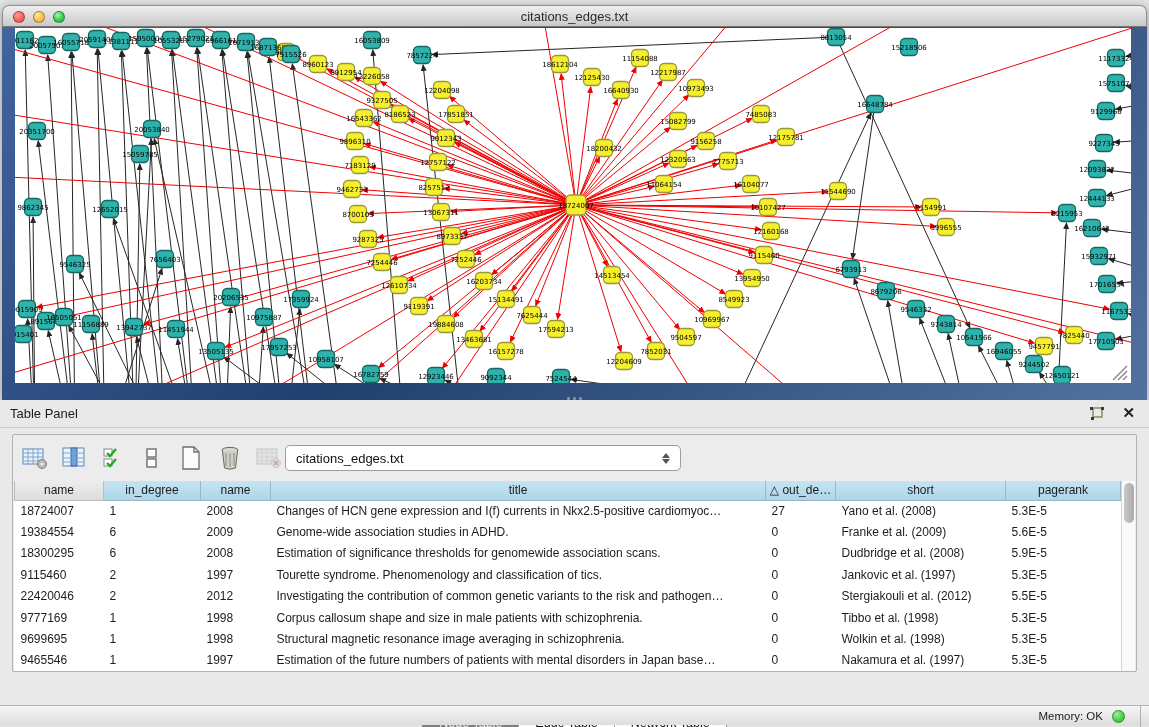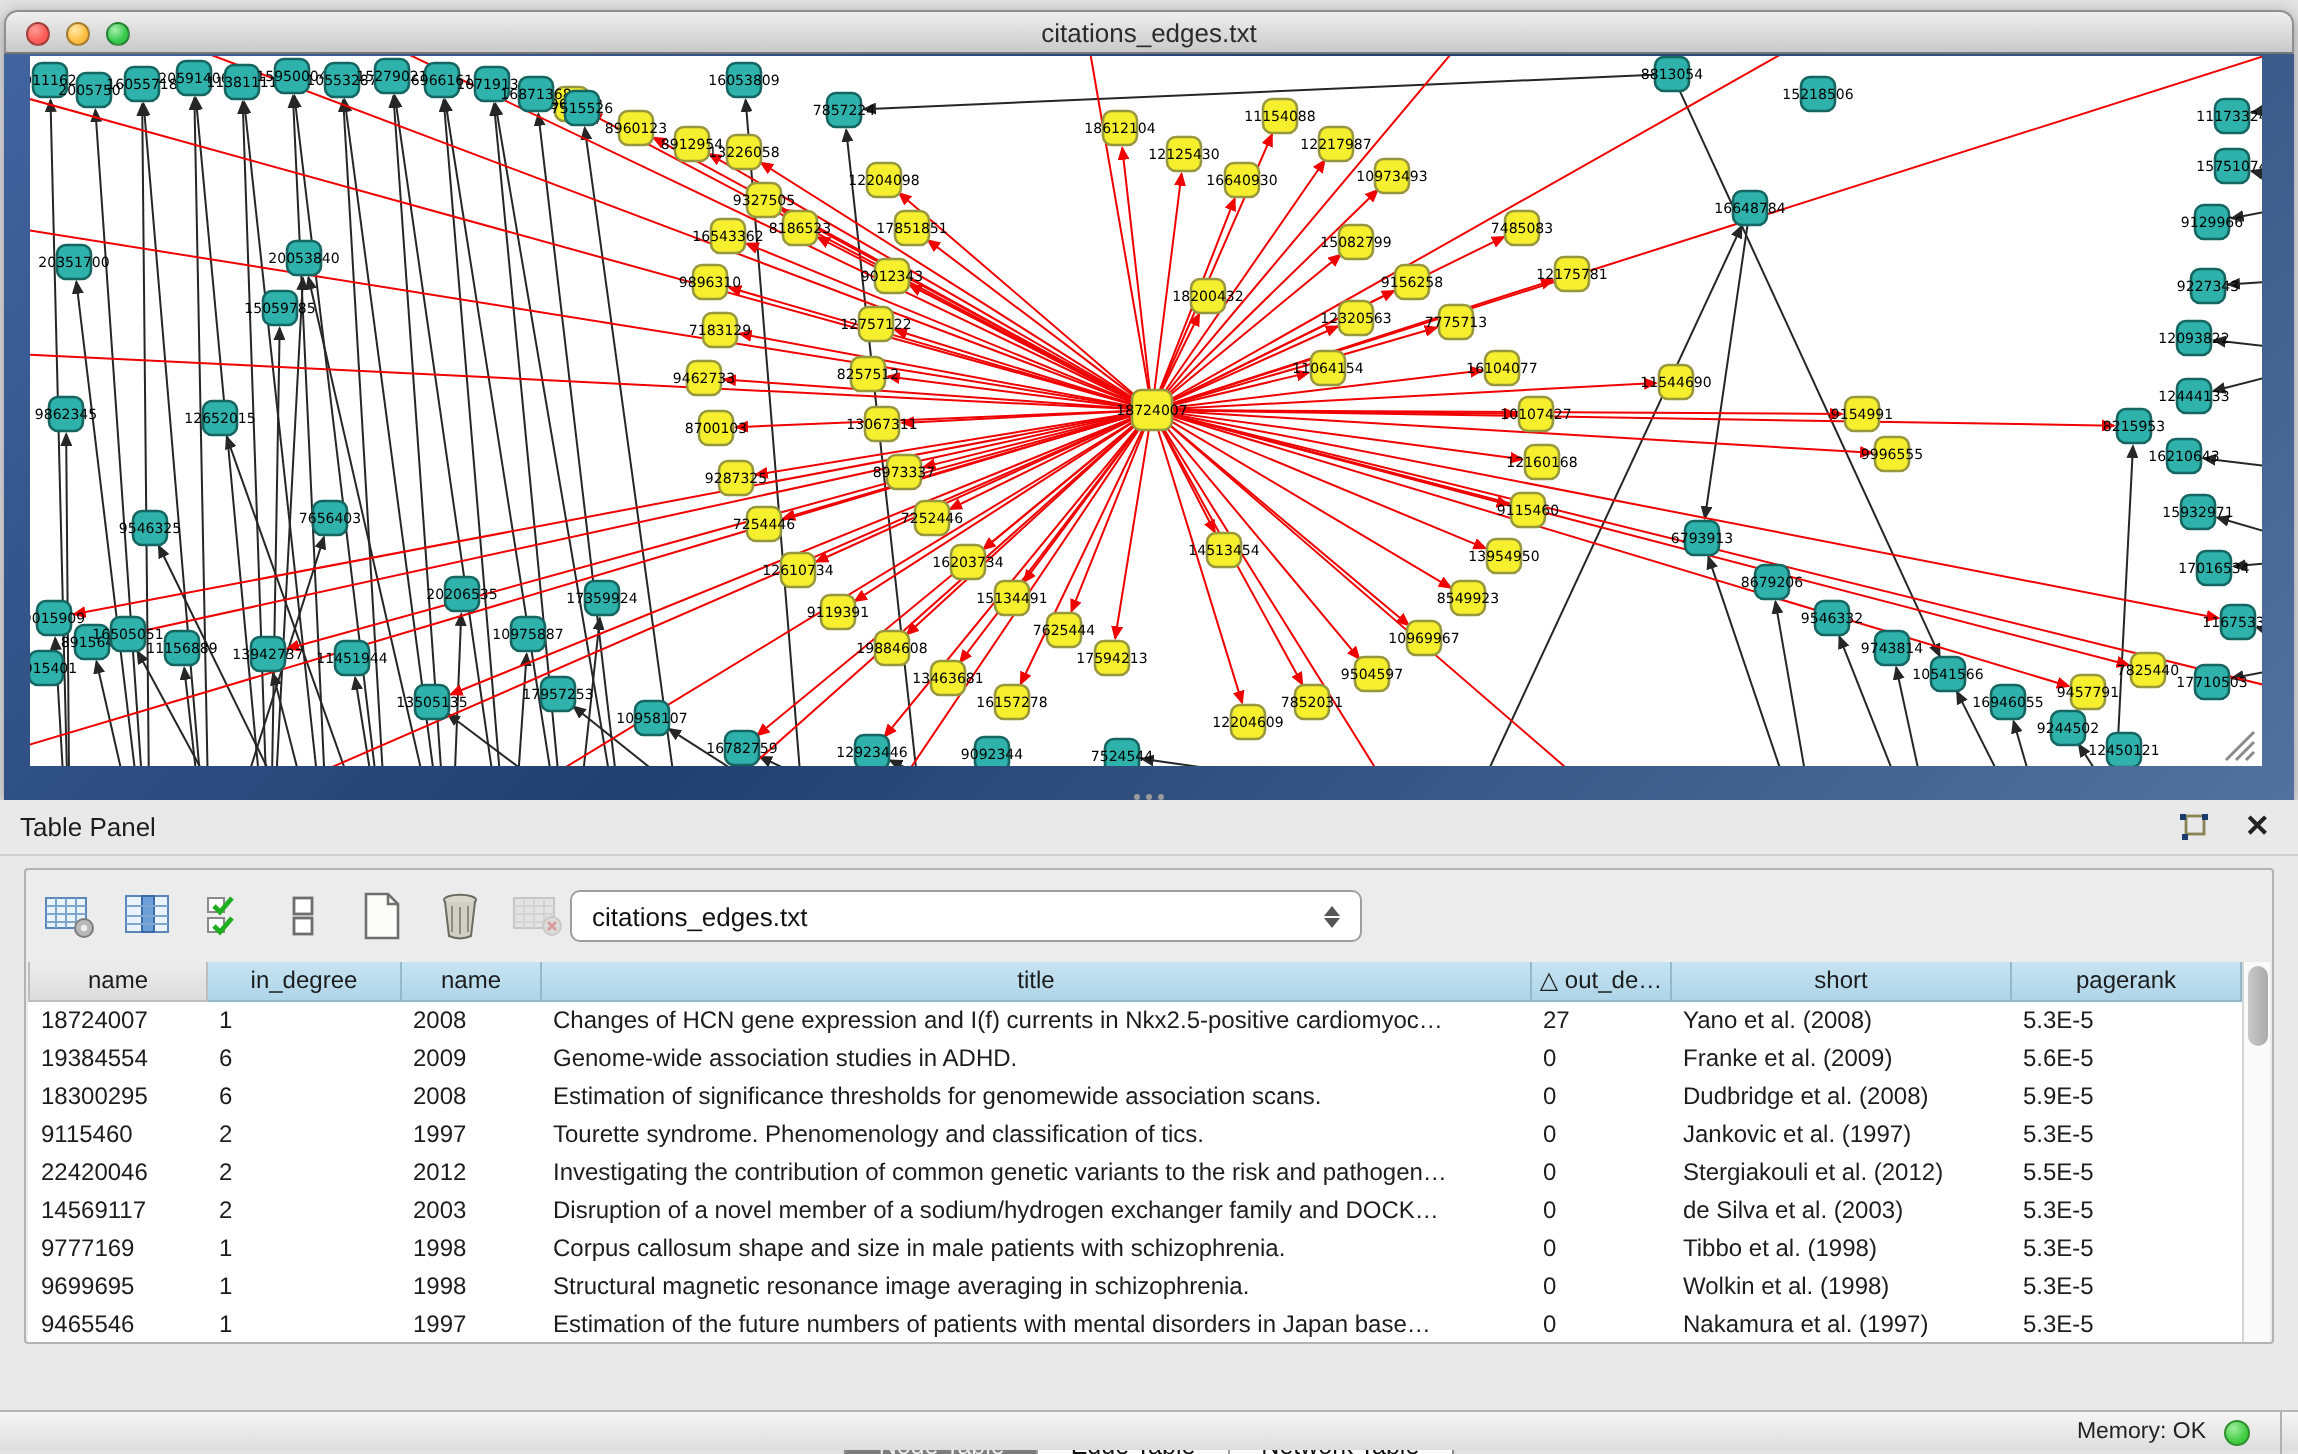--- a/index.html
+++ b/index.html
@@ -894,29 +894,20 @@
             <tr>
               <td>22420046</td>
               <td>2</td>
               <td>2012</td>
               <td>Investigating the contribution of common genetic variants to the risk and pathogen…</td>
               <td>0</td>
               <td>Stergiakouli et al. (2012)</td>
               <td>5.5E-5</td>
             </tr>
             <tr>
-              <td>14569117</td>
-              <td>2</td>
-              <td>2003</td>
-              <td>Disruption of a novel member of a sodium/hydrogen exchanger family and DOCK…</td>
-              <td>0</td>
-              <td>de Silva et al. (2003)</td>
-              <td>5.3E-5</td>
-            </tr>
-            <tr>
               <td>9777169</td>
               <td>1</td>
               <td>1998</td>
               <td>Corpus callosum shape and size in male patients with schizophrenia.</td>
               <td>0</td>
               <td>Tibbo et al. (1998)</td>
               <td>5.3E-5</td>
             </tr>
             <tr>
               <td>9699695</td>

